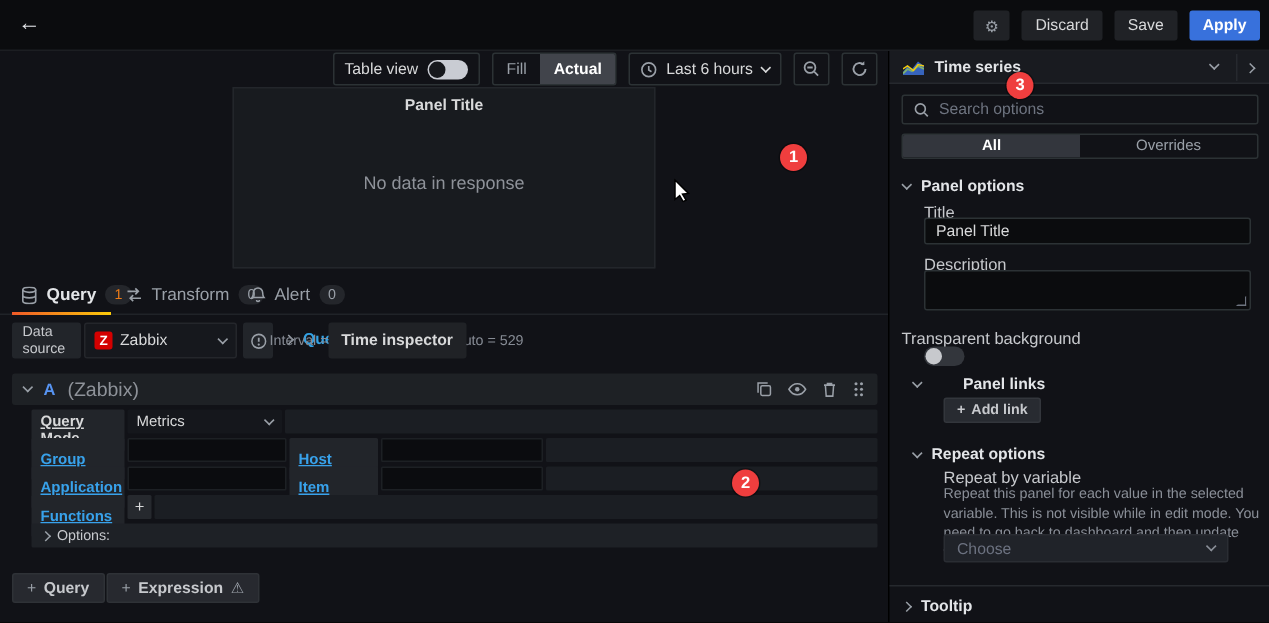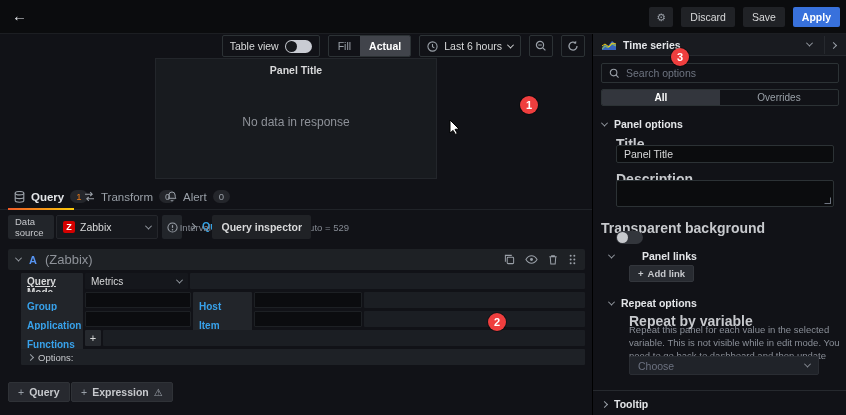--- a/index.html
+++ b/index.html
@@ -81,21 +81,21 @@
   .viz-head .name { font-size:10.5px; font-weight:700; color:#e3e5e8; }
   .viz-collapse { position:absolute; right:4px; top:2px; width:18px; height:18px; display:flex; align-items:center; justify-content:center; color:#9aa0a8; border-left:1px solid #26292e; cursor:pointer; }
   .search { position:absolute; left:8px; top:29px; width:238px; height:20px; border:1px solid #2c3235; border-radius:2px; display:flex; align-items:center; gap:6px; padding:0 7px; color:#6e7480; }
   .search input { background:transparent; border:none; outline:none; color:#c7c9cd; font-size:10.5px; width:180px; font-family:inherit; }
   .search input::placeholder { color:#6e7480; }
   .ovtabs { position:absolute; left:8px; top:55px; width:238px; height:17px; border:1px solid #2c3235; border-radius:2px; display:flex; overflow:hidden; }
   .ovtabs > div { flex:1; display:flex; align-items:center; justify-content:center; font-size:10px; color:#9aa0a8; cursor:pointer; }
   .ovtabs > div.on { background:#33363d; color:#fff; font-weight:700; }
   .sec-h { position:absolute; display:flex; align-items:center; gap:7px; font-size:10.5px; font-weight:700; color:#e3e5e8; cursor:pointer; }
   .sec-h .chev { color:#9aa0a8; }
-  .flabel { position:absolute; font-size:14px; font-weight:700; color:#c7c9cd; }
+  .flabel { position:absolute; font-size:11px; font-weight:400; color:#c7c9cd; }
   .finput { position:absolute; background:#0b0c0e; border:1px solid #2c3235; border-radius:2px; color:#d8d9da; font-size:10.5px; padding:0 7px; font-family:inherit; outline:none; }
   .ftext { position:absolute; background:#0b0c0e; border:1px solid #2c3235; border-radius:2px; }
   .rhandle { position:absolute; right:2px; bottom:2px; width:7px; height:7px; border-right:1.5px solid #6e7480; border-bottom:1.5px solid #6e7480; clip-path:polygon(100% 0,100% 100%,0 100%); transform:rotate(0deg); }
   .addlink { position:absolute; background:#282b31; border:1px solid #33363c; border-radius:2px; height:17px; display:flex; align-items:center; gap:4px; padding:0 8px; font-size:9.5px; font-weight:600; color:#c7c9cd; cursor:pointer; }
   .desc { position:absolute; font-size:9.5px; line-height:1.38; color:#8a8f98; }
   .choose { position:absolute; background:#202329; border:1px solid #2a2d33; border-radius:2px; height:19px; display:flex; align-items:center; justify-content:space-between; padding:0 8px; font-size:10.5px; color:#6c7280; cursor:default; }
   .divider { position:absolute; left:0; width:254px; height:1px; background:#26292e; }
 
   .stepdot { position:absolute; width:18px; height:18px; border-radius:50%; background:#ef3e3e; color:#fff; font-size:11px; font-weight:700; display:flex; align-items:center; justify-content:center; box-shadow:0 0 0 1px rgba(0,0,0,.35); }
   .icon { color:#9aa0a8; display:inline-flex; }
@@ -207,21 +207,21 @@
             <circle cx="6" cy="6" r="5" fill="none" stroke="currentColor" stroke-width="1.1"></circle>
             <path d="M6 3.4v3" stroke="currentColor" stroke-width="1.3"></path>
             <circle cx="6" cy="8.4" r=".8" fill="currentColor"></circle>
           </svg>
       </span>
     </div>
     <span class="chev right abs" style="left:190px; top:9px; color:#9aa0a8;"></span>
     <div class="qopts" style="left:202px;">Query options</div>
     <div class="dim abs" style="right:243px; top:7px;">MD = auto = 529</div>
     <div class="dim abs" style="right:355px; top:7px;">Interval = 30s</div>
-    <div class="btn abs" style="right:281px; top:0; height:24px; font-weight:600;">Query inspector</div>
+    <div class="btn abs" style="right:281px; top:0; height:24px; font-weight:600;">Time inspector</div>
   </div>
 
   <div class="qcard">
     <div class="qhead">
       <span class="chev down" style="color:#9aa0a8;"></span>
       <span class="ref">A</span>
       <span class="hint">(Zabbix)</span>
       <span class="qicons">
         <svg width="11" height="11" viewBox="0 0 12 12">
             <rect x="3.5" y="3.5" width="7" height="7" rx="1" fill="none" stroke="currentColor" stroke-width="1.1"></rect>

